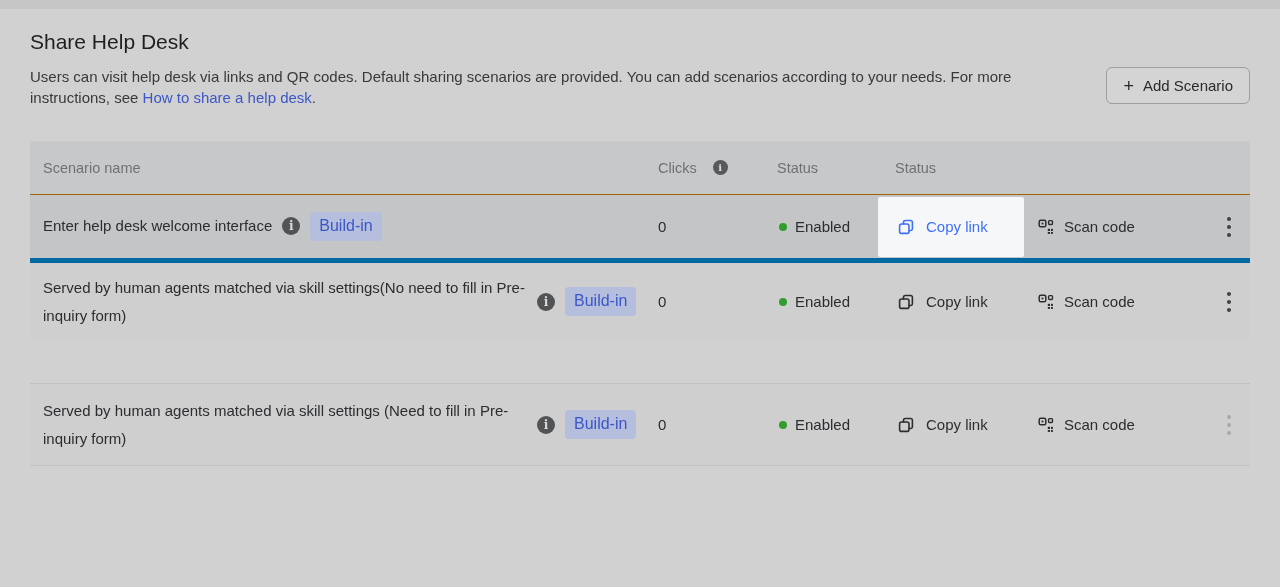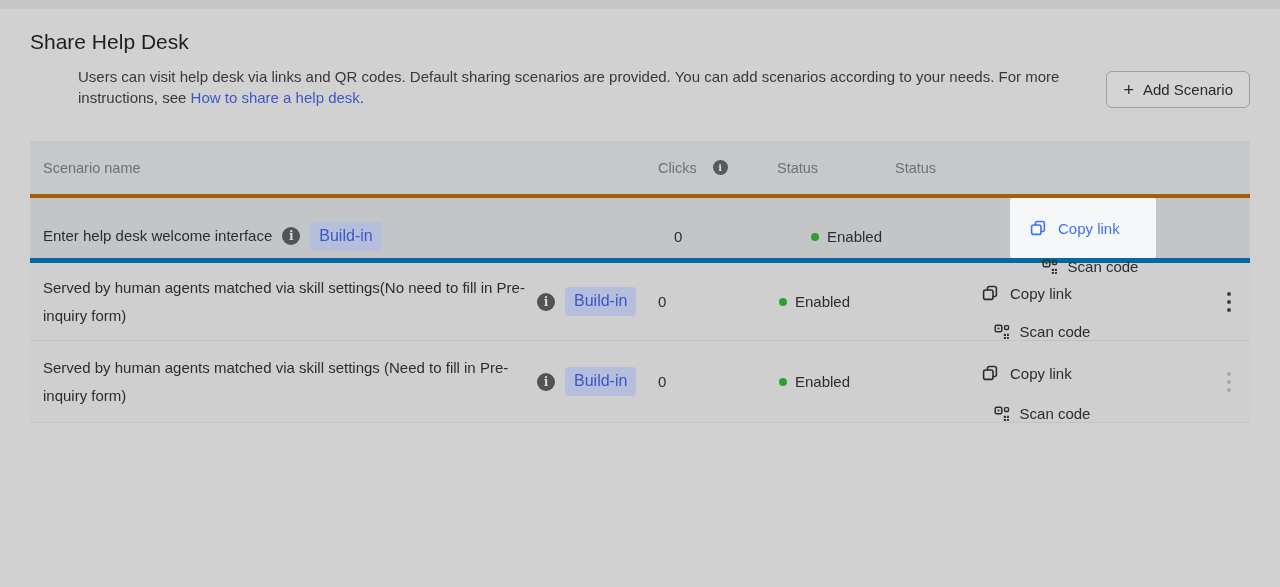--- a/index.html
+++ b/index.html
@@ -25,61 +25,61 @@
     background:var(--page-bg);
     font-family:"Liberation Sans","DejaVu Sans",sans-serif;
     color:var(--row-text);
   }
   .top-strip{height:9px;background:var(--strip-bg);}
   .content{padding:0 30px;}
   .page-title{
     margin:21px 0 0 0;font-size:21px;font-weight:normal;
     color:var(--title-color);line-height:24px;
   }
-  .desc-row{display:flex;align-items:flex-end;margin-top:13px;margin-left:48px;}
+  .desc-row{display:flex;align-items:flex-start;margin-top:13px;}
   .desc{
     width:1048px;font-size:15px;line-height:20.5px;color:var(--desc-color);
     margin:0;
   }
   .desc a{color:var(--link-color,#3d56c8);text-decoration:none;cursor:pointer;}
   .add-btn{
     margin-left:auto;display:flex;align-items:center;gap:9px;
     height:37px;padding:0 16px;border:1px solid #9d9ea1;border-radius:6px;
     background:#d4d4d5;color:#292a2b;font-size:15px;
     font-family:inherit;cursor:pointer;white-space:nowrap;
   }
   .add-btn .plus{font-size:18px;font-weight:400;line-height:1;}
   
   .table{margin-top:33px;border-bottom:1px solid #c3c4c6;}
   .grid{display:grid;grid-template-columns:628px 119px 101px 314px 68px;align-items:center;}
   .thead{height:53px;background:var(--header-bg);font-size:14.5px;color:var(--th-color);}
   .th-scenario{padding-left:13px;}
   .th-clicks{display:flex;align-items:center;gap:16px;}
   .th-action{padding-left:17px;}
   .row{font-size:15px;color:var(--row-text);}
-  .row-1{height:64px;background:var(--row1-bg);border-top:4px solid #a16207;gap:16px;}
+  .row-1{height:64px;background:var(--row1-bg);border-top:1px solid #a16207;}
   .row-2{height:82px;background:var(--row-bg);border-top:5px solid #0369a1;}
-  .row-3{height:82px;background:var(--row-bg);border-top:1px solid #c1c2c4;}
+  .row-3{height:82px;background:var(--row-bg);border-top:1px solid #c1c2c4;margin-top:43px;}
   .cell-scenario{display:flex;align-items:center;gap:10px;padding-left:13px;}
   .name{max-width:484px;line-height:28px;}
   .info-icon{
     flex-shrink:0;width:18px;height:18px;border-radius:50%;
     background:var(--info-bg);color:var(--info-fg);
     display:flex;align-items:center;justify-content:center;
     font-family:"DejaVu Serif",serif;font-style:normal;
     font-size:12px;font-weight:bold;cursor:pointer;
   }
   .info-icon.small{width:15px;height:15px;font-size:10px;background:#58595b;}
   .badge{
     flex-shrink:0;background:var(--badge-bg,#b5bedd);color:var(--badge-text,#3b57c7);
     font-size:16px;padding:4px 9px;border-radius:4px;line-height:1.3;white-space:nowrap;
   }
   .cell-status{display:flex;align-items:center;gap:8px;}
   .status-dot{width:8px;height:8px;border-radius:50%;background:var(--status-green,#2f9e2e);margin-left:2px;}
-  .cell-action{display:flex;align-items:center;height:100%;flex-direction:column;}
+  .cell-action{display:flex;align-items:center;height:100%;}
   .btn{background:transparent;border:none;font:inherit;color:var(--row-text);display:flex;align-items:center;cursor:pointer;padding:0;}
   .btn-copy{width:146px;padding-left:20px;gap:12px;height:100%;}
   .btn-copy.spotlight{
     background:var(--spotlight-bg,#f6f7f9);color:var(--accent-blue,#3e71f6);
     height:60px;border-radius:2px;
   }
   .btn-scan{margin-left:14px;gap:10px;}
   .btn svg{flex-shrink:0;display:block;}
   .cell-more{display:flex;justify-content:flex-end;padding-right:25px;}
   .kebab{display:flex;flex-direction:column;gap:4px;cursor:pointer;color:var(--kebab-dark);padding:4px;}

